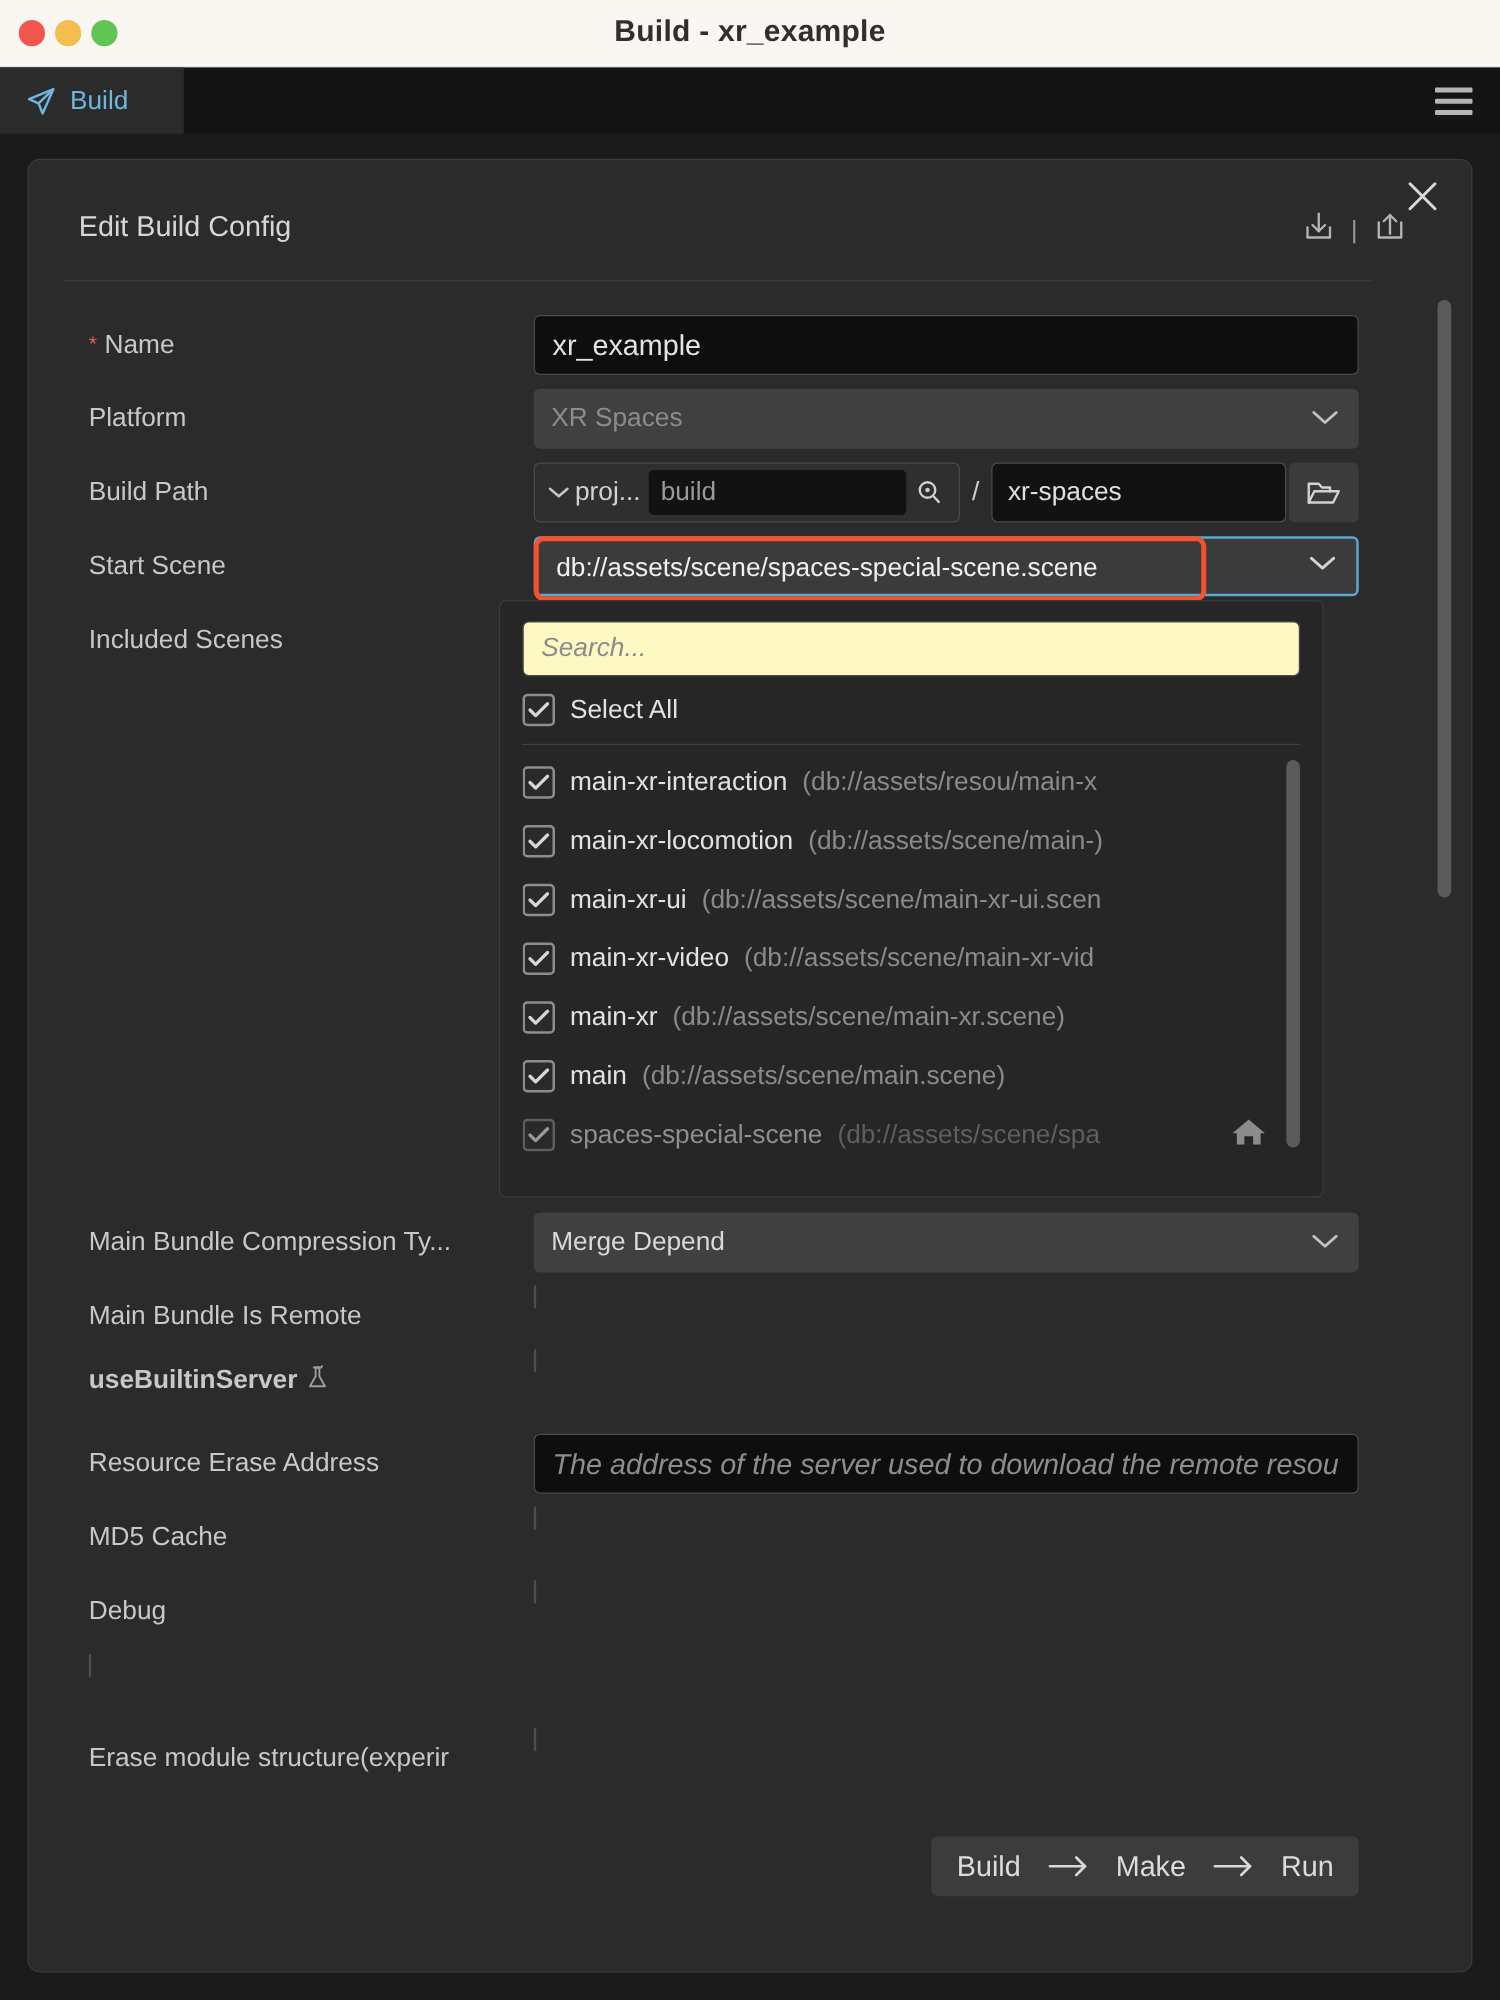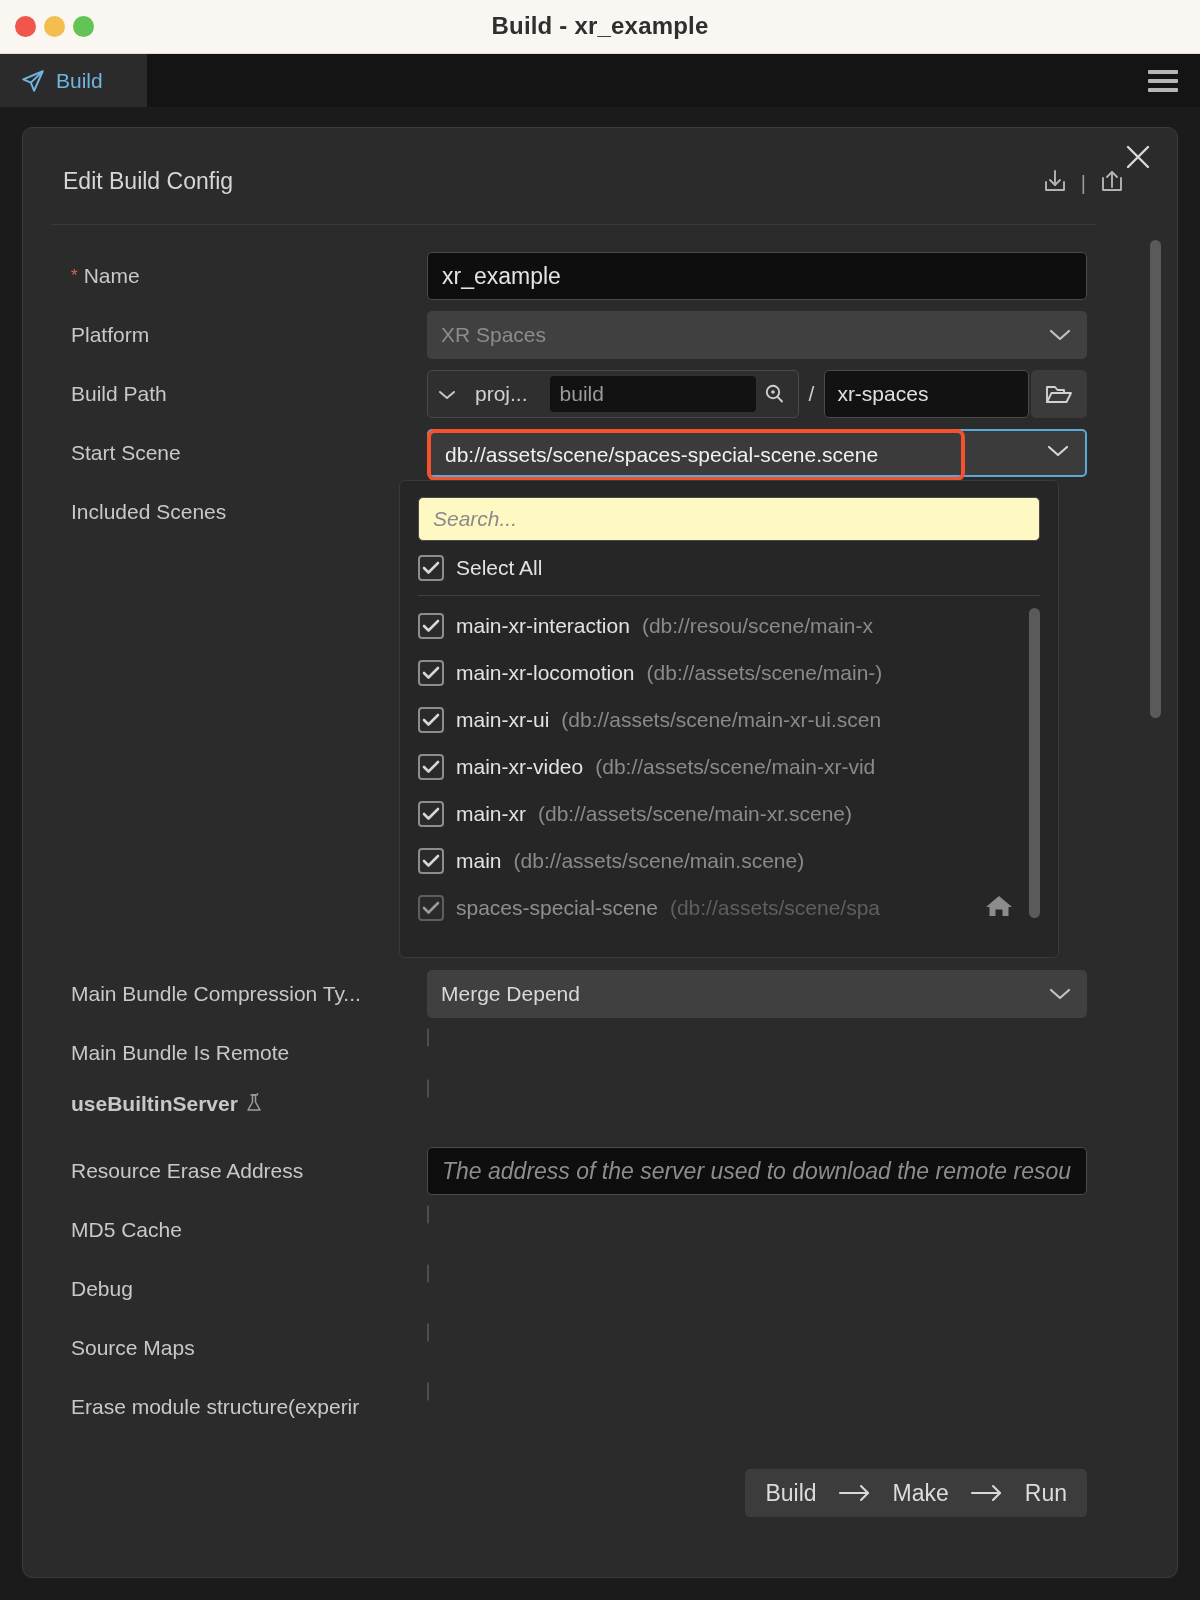--- a/index.html
+++ b/index.html
@@ -210,23 +210,23 @@
     display: flex;
     align-items: center;
     box-sizing: border-box;
     padding: 0 6px 0 10px;
   }
   .bp-proj {
     color: #d2d2d2;
     font-size: 21px;
     display: flex;
     align-items: center;
-    gap: 19px;
-    cursor: pointer;
-    padding-right: 22px;
+    gap: 4px;
+    cursor: pointer;
+    padding-right: 6px;
   }
   .bp-input {
     background: #121212;
     border-radius: 4px;
     height: 36px;
     width: 206px;
     display: flex;
     align-items: center;
     padding: 0 10px;
     color: #9a9a9a;
@@ -571,21 +571,21 @@
           <div class="dd-list">
             <div class="dd-scroll"></div>
 
             <div class="dd-item">
               <span class="cb">
                 <svg width="18" height="14" viewBox="0 0 18 14" fill="none" stroke="#d7d7d7" stroke-width="2.6" stroke-linecap="round" stroke-linejoin="round">
                     <path d="M2 7 L6.5 11.5 L16 2"></path>
                   </svg>
               </span>
               <span class="dd-name">main-xr-interaction</span>
-              <span class="dd-path">(db://resou/scene/main-x</span>
+              <span class="dd-path">(db://assets/resou/main-x</span>
             </div>
 
             <div class="dd-item">
               <span class="cb">
                 <svg width="18" height="14" viewBox="0 0 18 14" fill="none" stroke="#d7d7d7" stroke-width="2.6" stroke-linecap="round" stroke-linejoin="round">
                     <path d="M2 7 L6.5 11.5 L16 2"></path>
                   </svg>
               </span>
               <span class="dd-name">main-xr-locomotion</span>
               <span class="dd-path">(db://assets/scene/main-)</span>
@@ -694,21 +694,20 @@
           <div class="label">MD5 Cache</div>
           <div class="field"><span class="box"></span></div>
         </div>
 
         <div class="row" style="top:1029px;">
           <div class="label">Debug</div>
           <div class="field"><span class="box"></span></div>
         </div>
 
         <div class="row" style="top:1088px;">
-          <div class="label">Source Maps</div>
           <div class="field"><span class="box"></span></div>
         </div>
 
         <div class="row" style="top:1147px;">
           <div class="label">Erase module structure(experir</div>
           <div class="field"><span class="box"></span></div>
         </div>
 
         <div class="actions">
           <span class="act">Build</span>

